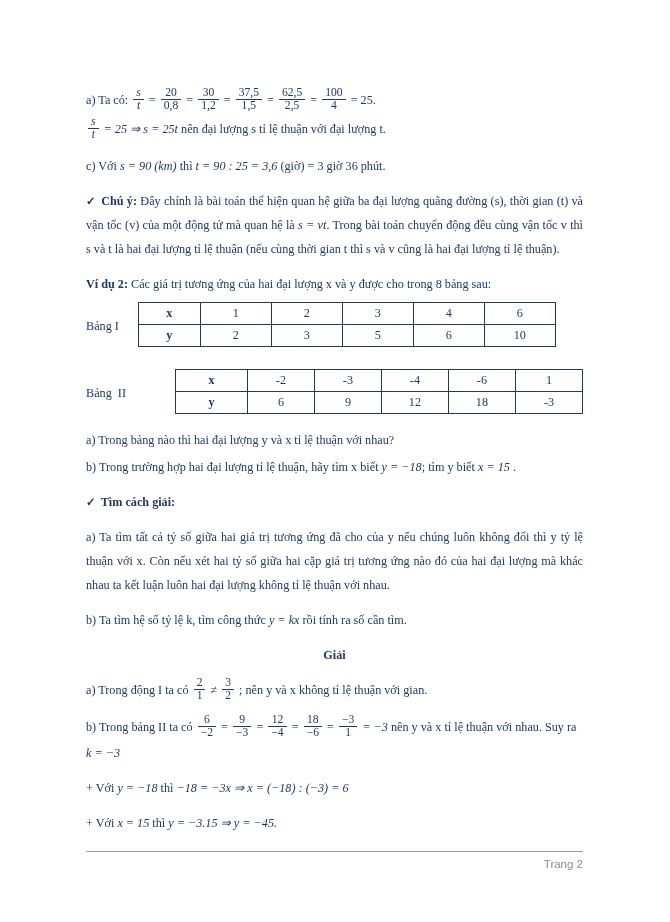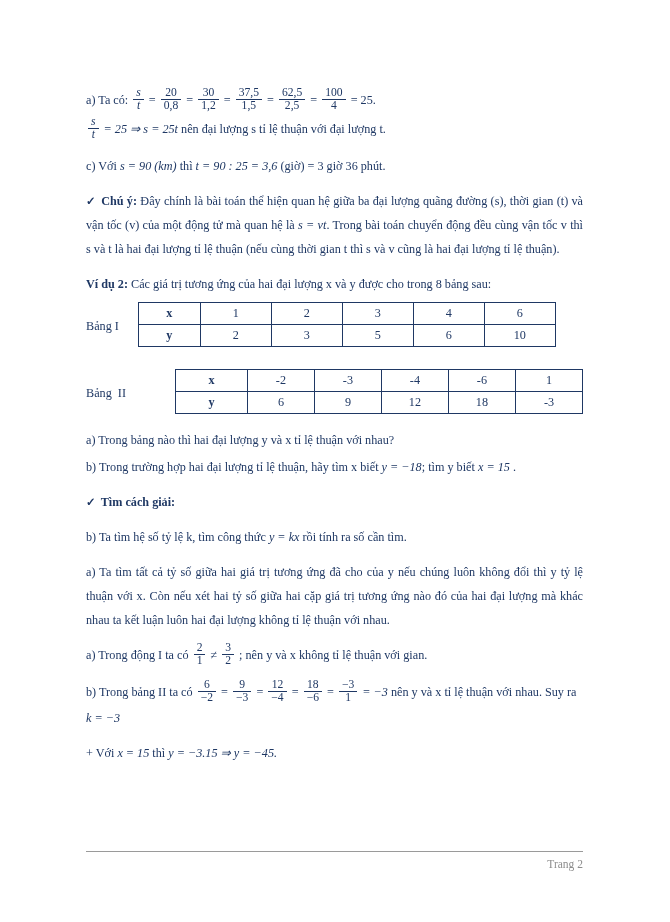--- a/index.html
+++ b/index.html
@@ -106,21 +106,21 @@
   }
   .footrule {
     border: 0;
     border-top: 1px solid #9a9a9a;
     margin: 0 0 6px 0;
   }
   .foottext {
     text-align: right;
     color: #8c8c8c;
     font-size: 11.5px;
-    font-family: Liberation Serif, serif;
+    font-family: Liberation Sans, sans-serif;
   }
   .nowrap { white-space: nowrap; }
 </style>
 </head>
 <body>
 
 <div class="page">
 
   <div class="para tight">
     <span>a) Ta có:</span>
@@ -261,30 +261,33 @@
     <span class="mi">y = −18</span><span>; tìm y biết</span>
     <span class="mi">x = 15</span>
     <span>.</span>
   </div>
 
   <div class="para nojust">
     <span class="check b">✓</span>
     <span class="b i">Tìm cách giải:</span>
   </div>
 
+  <div class="para">
+    <span>a) Ta tìm tất cả tỷ số giữa hai giá trị tương ứng đã cho của y nếu chúng luôn không đổi thì y tỷ lệ thuận với x. Còn nếu xét hai tỷ số giữa hai cặp giá trị tương ứng nào đó của hai đại lượng mà khác nhau ta kết luận luôn hai đại lượng không tỉ lệ thuận với nhau.</span>
+  </div>
+
   <div class="para nojust">
     <span>b) Ta tìm hệ số tỷ lệ k, tìm công thức</span>
     <span class="mi">y = kx</span>
     <span>rồi tính ra số cần tìm.</span>
   </div>
 
-  <div class="para">
-    <span>a) Ta tìm tất cả tỷ số giữa hai giá trị tương ứng đã cho của y nếu chúng luôn không đổi thì y tỷ lệ thuận với x. Còn nếu xét hai tỷ số giữa hai cặp giá trị tương ứng nào đó của hai đại lượng mà khác nhau ta kết luận luôn hai đại lượng không tỉ lệ thuận với nhau.</span>
-  </div>
-
+  <div class="para center">
+    <span class="b">Giải</span>
+  </div>
 
   <div class="para nojust">
     <span>a) Trong động I ta có</span>
     <span class="frac">
       <span class="num">2</span>
       <span class="den">1</span>
     </span>
     <span>≠</span>
     <span class="frac">
       <span class="num">3</span>
@@ -318,20 +321,26 @@
     <span class="frac">
       <span class="num">−3</span>
       <span class="den">1</span>
     </span>
     <span class="mi">= −3</span>
     <span>nên y và x tỉ lệ thuận với nhau. Suy ra</span>
     <span class="mi">k = −3</span>
   </div>
 
 
+  <div class="para nojust">
+    <span>+ Với</span>
+    <span class="mi">y = −18</span>
+    <span>thì</span>
+    <span class="mi">−18 = −3x ⇒ x = (−18) : (−3) = 6</span>
+  </div>
 
   <div class="para nojust">
     <span>+ Với</span>
     <span class="mi">x = 15</span>
     <span>thì</span>
     <span class="mi">y = −3.15 ⇒ y = −45.</span>
   </div>
 
 </div>
 

